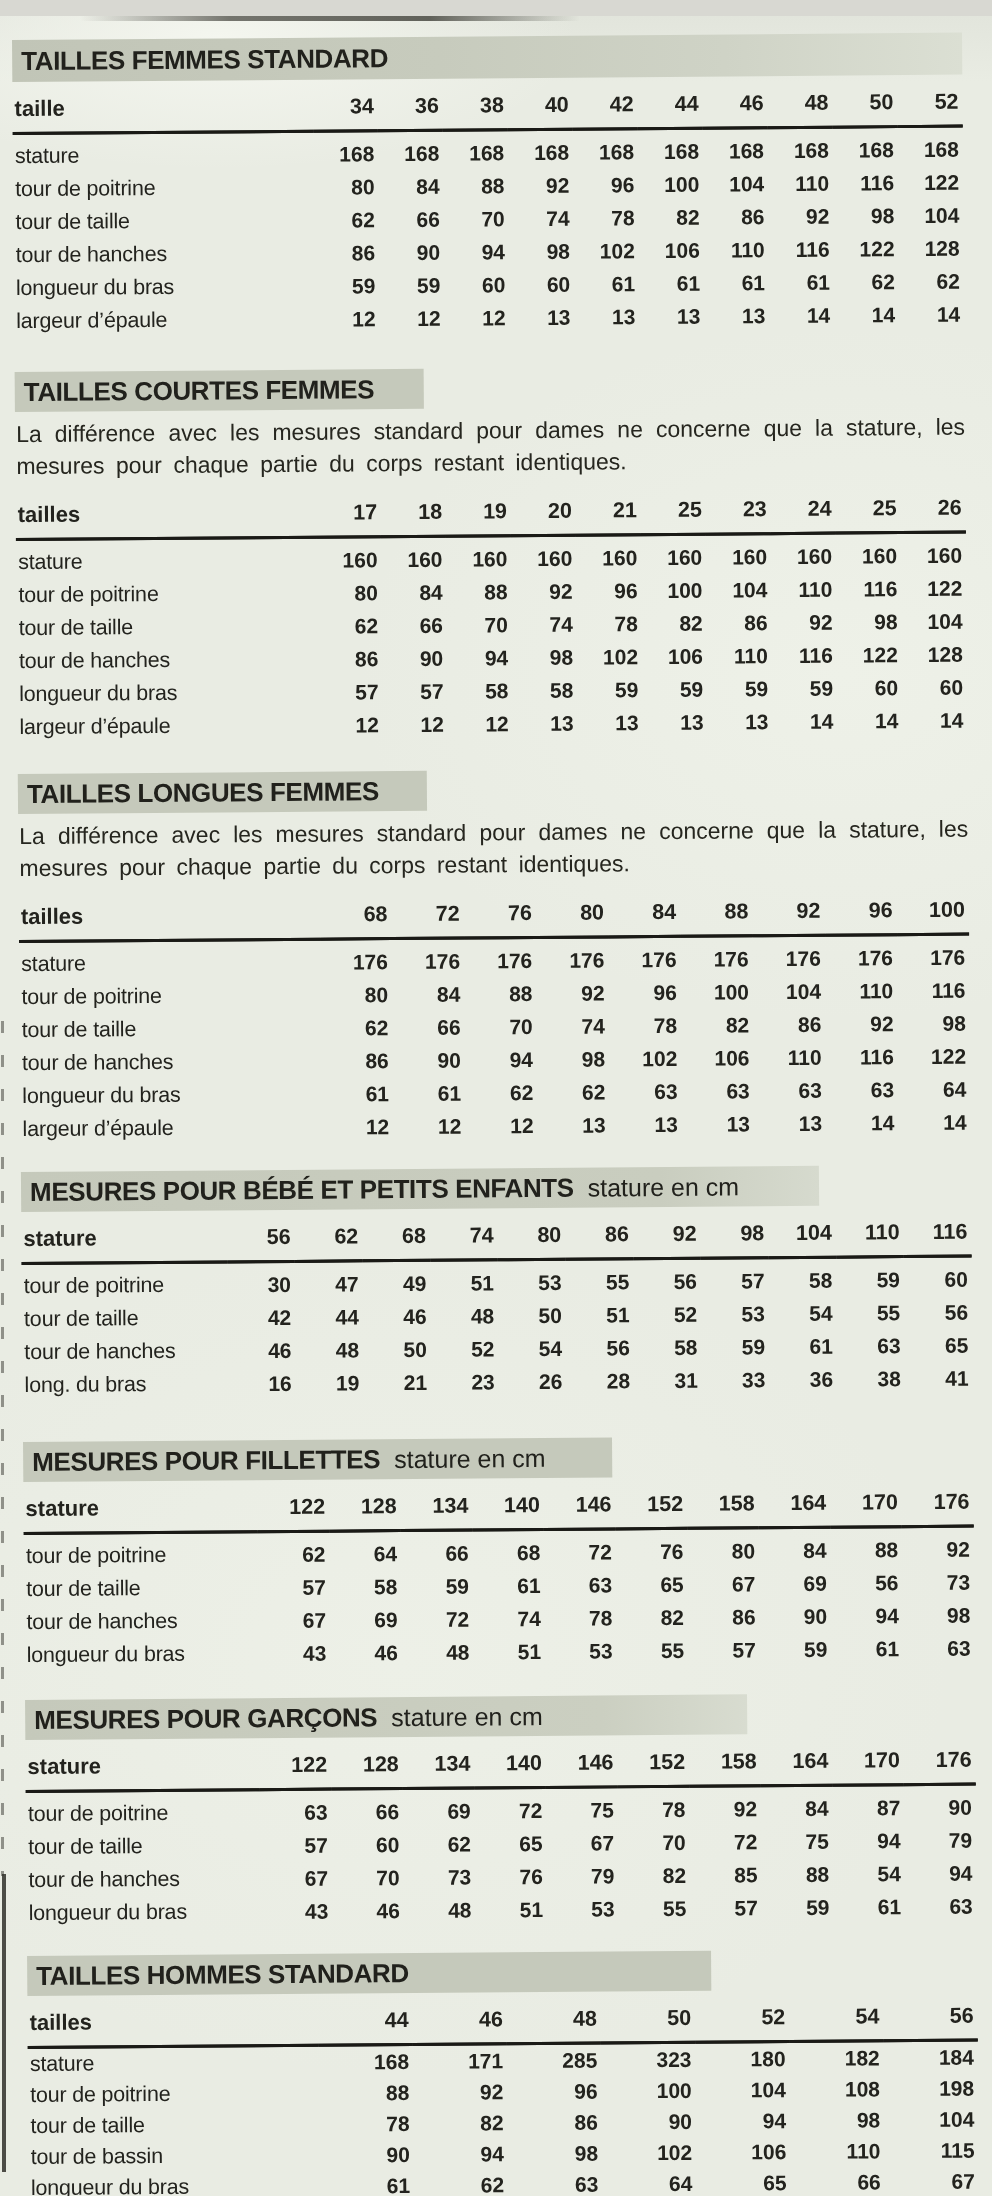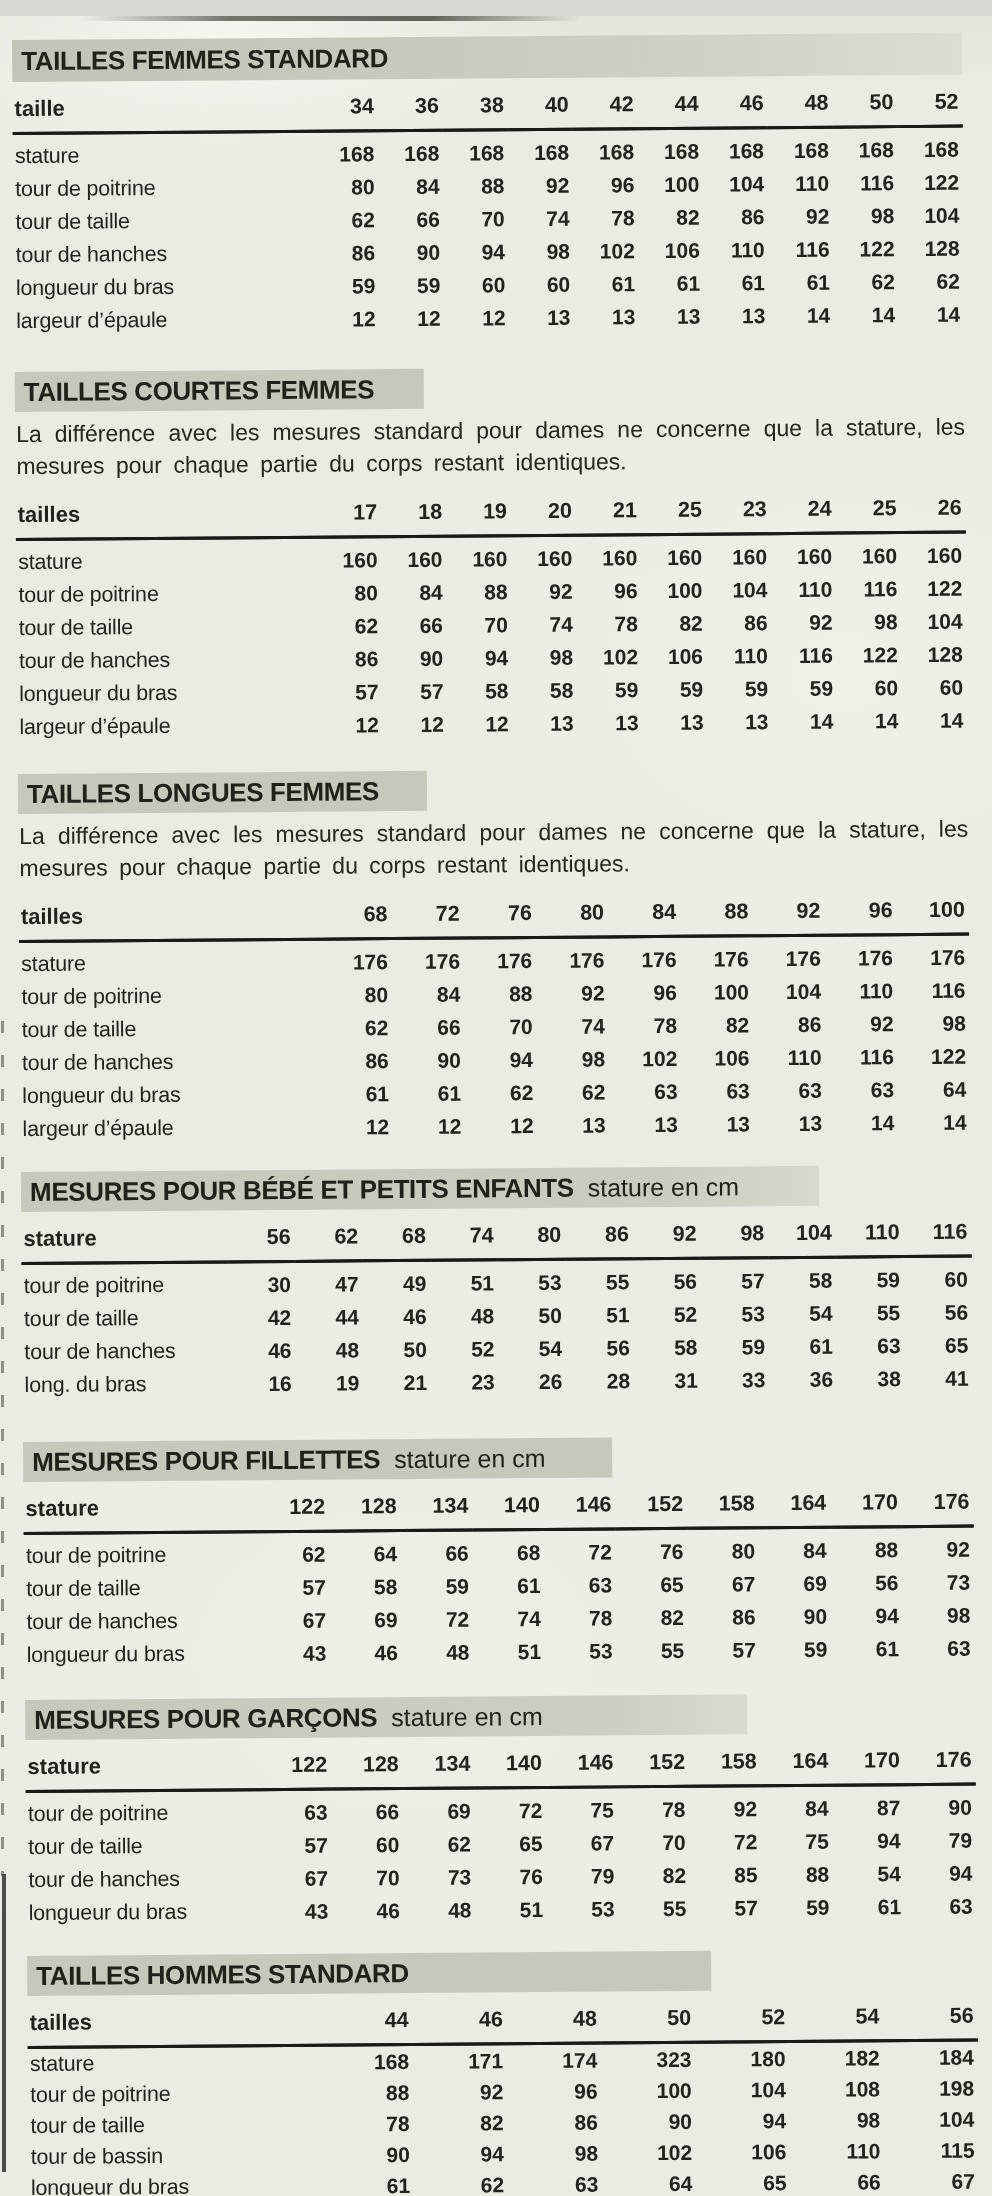--- a/index.html
+++ b/index.html
@@ -653,21 +653,21 @@
               <th class="num">52</th>
               <th class="num">54</th>
               <th class="num">56</th>
             </tr>
           </thead>
           <tbody>
             <tr>
               <td class="label">stature</td>
               <td class="num">168</td>
               <td class="num">171</td>
-              <td class="num">174</td>
+              <td class="num">285</td>
               <td class="num">323</td>
               <td class="num">180</td>
               <td class="num">182</td>
               <td class="num">184</td>
             </tr>
             <tr>
               <td class="label">tour de poitrine</td>
               <td class="num">88</td>
               <td class="num">92</td>
               <td class="num">96</td>

